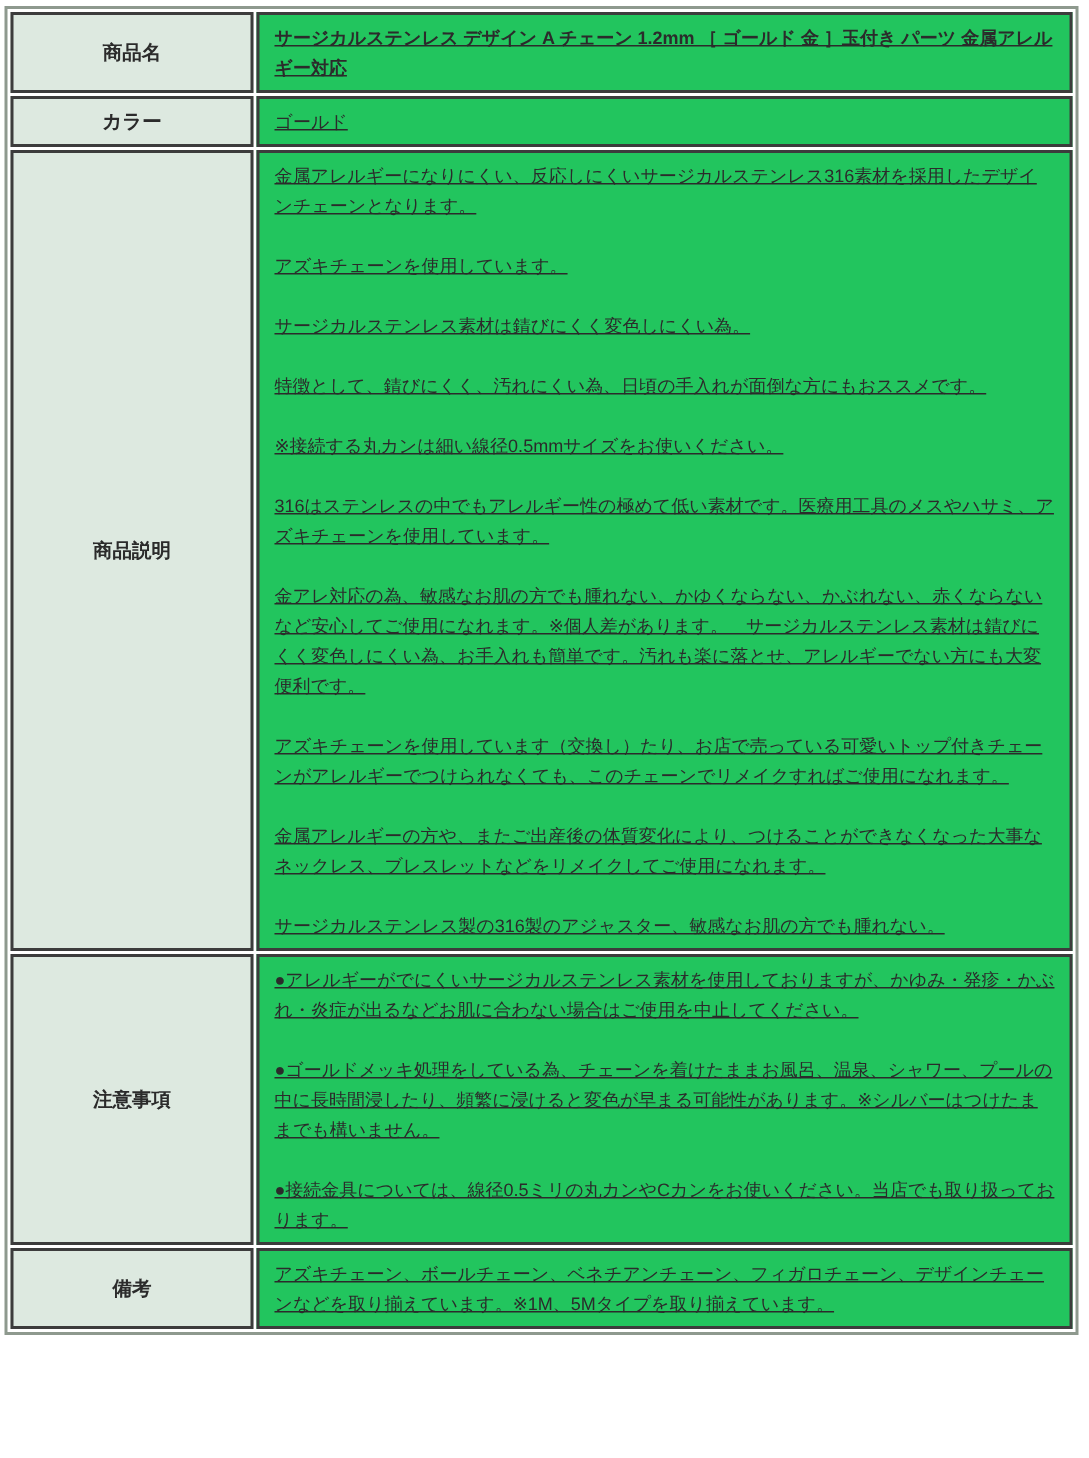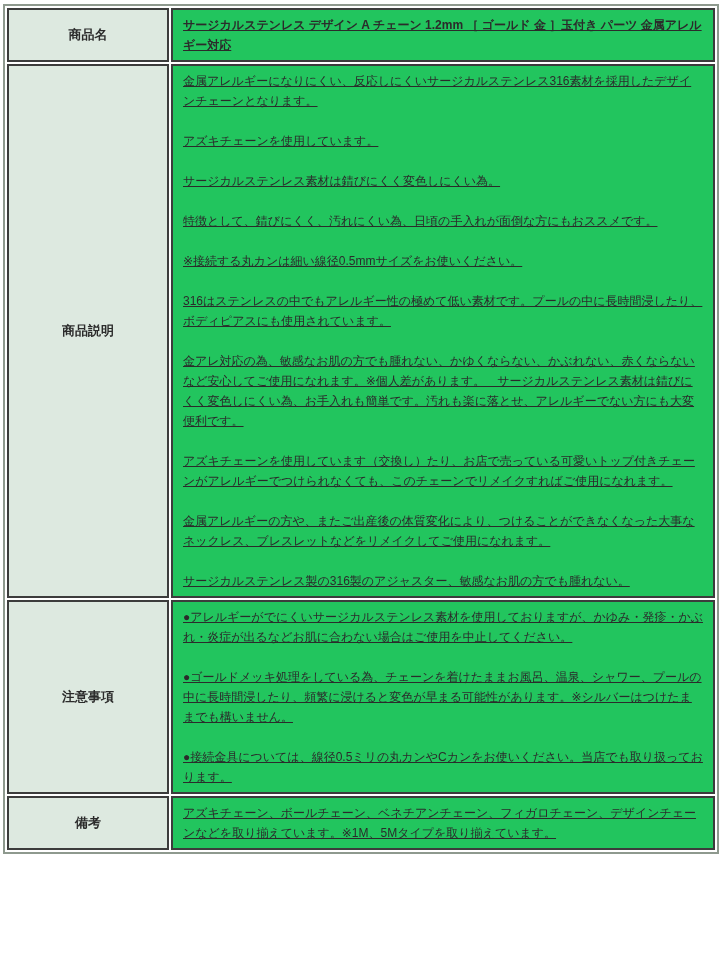--- a/index.html
+++ b/index.html
@@ -63,29 +63,37 @@
       <tr class="row-bold">
         <th class="row-header">
           <span>商品名</span>
         </th>
         <td class="row-value">
           <p>サージカルステンレス デザイン A チェーン 1.2mm ［ ゴールド 金 ］玉付き パーツ 金属アレルギー対応</p>
         </td>
       </tr>
       <tr>
         <th class="row-header">
+          <span>カラー</span>
+        </th>
+        <td class="row-value">
+          <p>ゴールド</p>
+        </td>
+      </tr>
+      <tr>
+        <th class="row-header">
           <span>商品説明</span>
         </th>
         <td class="row-value">
           <p>金属アレルギーになりにくい、反応しにくいサージカルステンレス316素材を採用したデザインチェーンとなります。</p>
           <p>アズキチェーンを使用しています。</p>
           <p>サージカルステンレス素材は錆びにくく変色しにくい為。</p>
           <p>特徴として、錆びにくく、汚れにくい為、日頃の手入れが面倒な方にもおススメです。</p>
           <p>※接続する丸カンは細い線径0.5mmサイズをお使いください。</p>
-          <p>316はステンレスの中でもアレルギー性の極めて低い素材です。プールの中に長時間浸したり、ボディピアスにも使用されています。</p>
+          <p>316はステンレスの中でもアレルギー性の極めて低い素材です。医療用工具のメスやハサミ、アズキチェーンを使用しています。</p>
           <p>金アレ対応の為、敏感なお肌の方でも腫れない、かゆくならない、かぶれない、赤くならないなど安心してご使用になれます。※個人差があります。　サージカルステンレス素材は錆びにくく変色しにくい為、お手入れも簡単です。汚れも楽に落とせ、アレルギーでない方にも大変便利です。</p>
           <p>アズキチェーンを使用しています（交換し）たり、お店で売っている可愛いトップ付きチェーンがアレルギーでつけられなくても、このチェーンでリメイクすればご使用になれます。</p>
           <p>金属アレルギーの方や、またご出産後の体質変化により、つけることができなくなった大事なネックレス、ブレスレットなどをリメイクしてご使用になれます。</p>
           <p>サージカルステンレス製の316製のアジャスター、敏感なお肌の方でも腫れない。</p>
         </td>
       </tr>
       <tr>
         <th class="row-header">
           <span>注意事項</span>
         </th>

